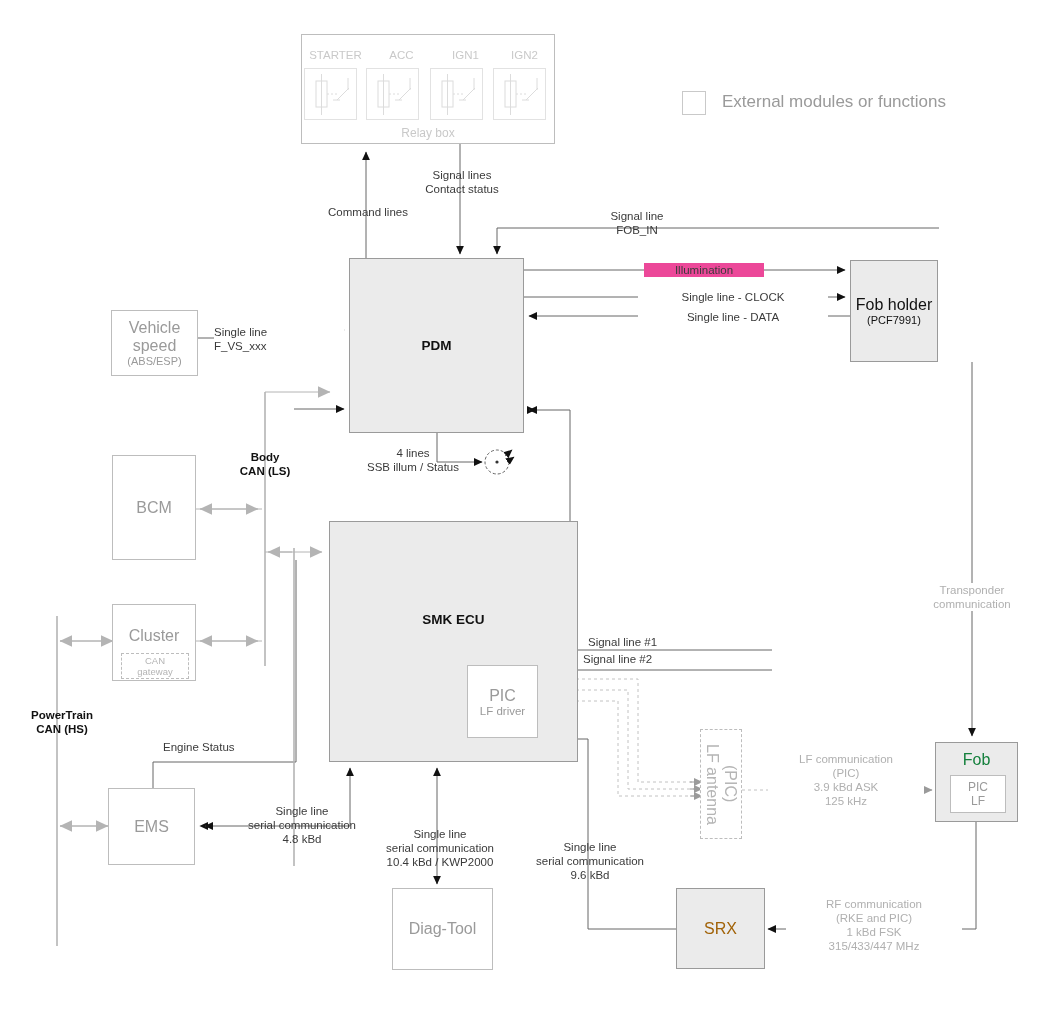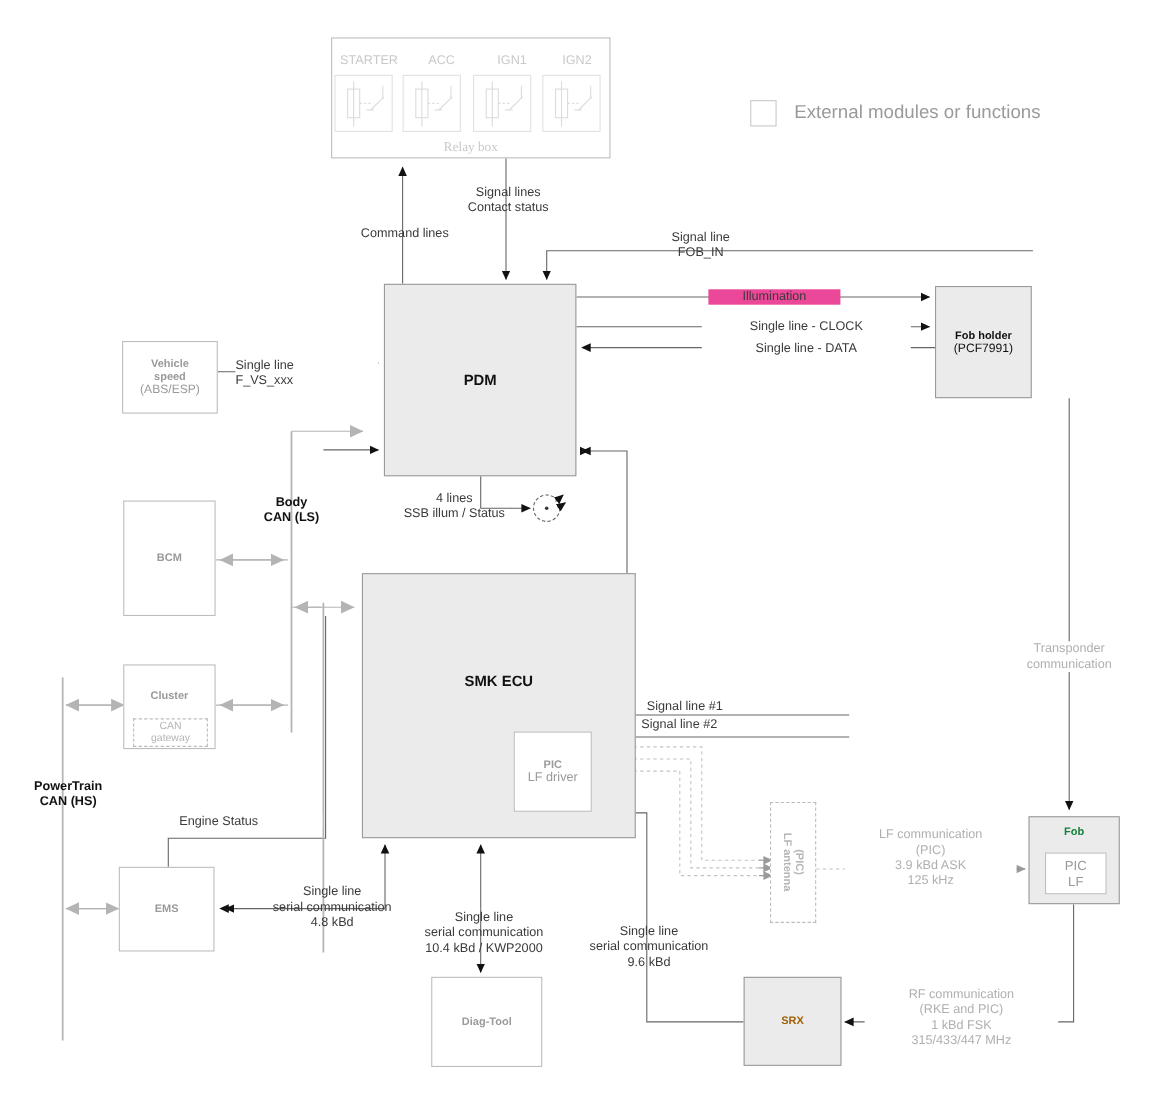--- a/index.html
+++ b/index.html
@@ -9,21 +9,21 @@
   .box{position:absolute;box-sizing:border-box;display:flex;flex-direction:column;
        align-items:center;justify-content:center;text-align:center;}
   .b-gray{background:#ebebeb;border:1px solid #9a9a9a;color:#111;}
   .b-white{background:#ffffff;border:1px solid #bdbdbd;color:#9a9a9a;}
   .b-dashed{background:#ffffff;border:1px dashed #bdbdbd;color:#b5b5b5;}
   .lbl{position:absolute;text-align:center;line-height:1.22;color:#3a3a3a;
        font-size:11.5px;white-space:pre;}
   .lbl.gray{color:#b0b0b0;}
   .lbl.bold{font-weight:bold;color:#111;}
   .t-main{font-size:13.5px;font-weight:bold;}
-  .t-mid{font-size:10px;font-weight:bold;}
+  .t-mid{font-size:16px;font-weight:normal;}
   .t-sub{font-size:11px;}
   .t-small{font-size:11.5px;}
   .relaycell{position:absolute;box-sizing:border-box;border:1px solid #e2e2e2;background:#fff;}
   .rname{position:absolute;font-size:11.5px;color:#c9c9c9;text-align:center;white-space:nowrap;}
   .vert{writing-mode:vertical-rl;text-orientation:mixed;}
   .legendbox{position:absolute;width:22px;height:22px;border:1px solid #c9c9c9;background:#fff;}
   .legendtxt{position:absolute;font-size:17px;color:#9a9a9a;white-space:nowrap;}
 </style>
 </head>
 <body>
@@ -187,21 +187,21 @@
         <rect x="12" y="13" width="11" height="26"></rect>
           <path d="M17.5,6 L17.5,47"></path>
         <path d="M23,26 L34,26" stroke-dasharray="2,2"></path>
           <path d="M44,10 L44,22"></path>
         <path d="M33,32 L45,20"></path>
           <path d="M29,32 L36,32"></path>
       </g>
     </g>
   </svg>
 
-  <div class="rname" style="left:301px;top:126px;width:254px;font-size:12px;font-family:Liberation Serif, serif;">Relay box</div>
+  <div class="rname" style="left:301px;top:126px;width:254px;font-size:12px;">Relay box</div>
 
   <div class="legendbox" style="left:682px;top:91px;"></div>
   <div class="legendtxt" style="left:722px;top:92px;">External modules or functions</div>
 
   <div class="box b-gray" style="left:349px;top:258px;width:175px;height:175px;">
     <div class="t-main">PDM</div>
   </div>
 
   <div class="box b-gray" style="left:329px;top:521px;width:249px;height:241px;justify-content:flex-start;padding-top:90px;">
     <div class="t-main">SMK ECU</div>

